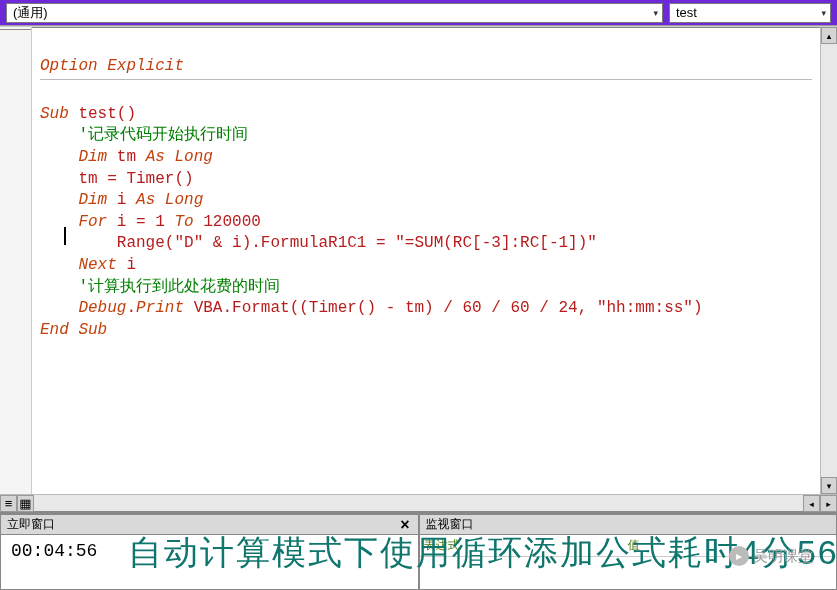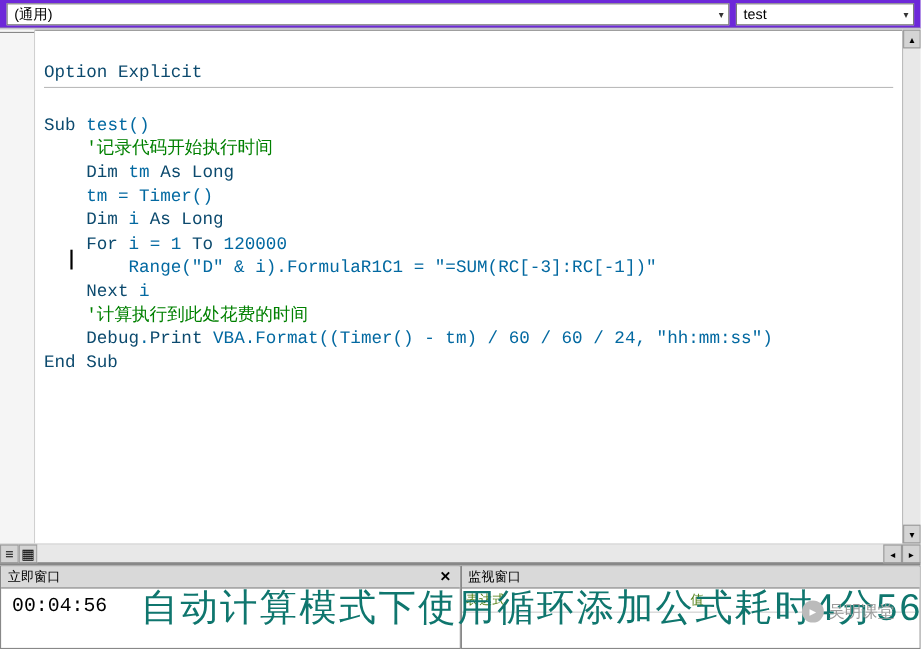--- a/index.html
+++ b/index.html
@@ -93,23 +93,23 @@
     .view-btn {
       width: 17px;
       height: 17px;
       border: 1px solid #999;
       background: #d4d4d4;
       display: flex;
       align-items: center;
       justify-content: center;
     }
     .scroll-h-track { flex: 1; background: #e8e8e8; }
-    .tok-kw { color: #0c4a6e; }
+    .tok-kw { color: #c2410c; font-style: italic; }
     .tok-cm { color: #008000; }
-    .tok-id { color: #0369a1; }
+    .tok-id { color: #b91c1c; }
     .divider-line {
       border-bottom: 1px solid #bbb;
       margin: 2px 0;
     }
     .panels {
       display: flex;
       height: 79px;
       border-top: 3px solid #888;
     }
     .panel {

